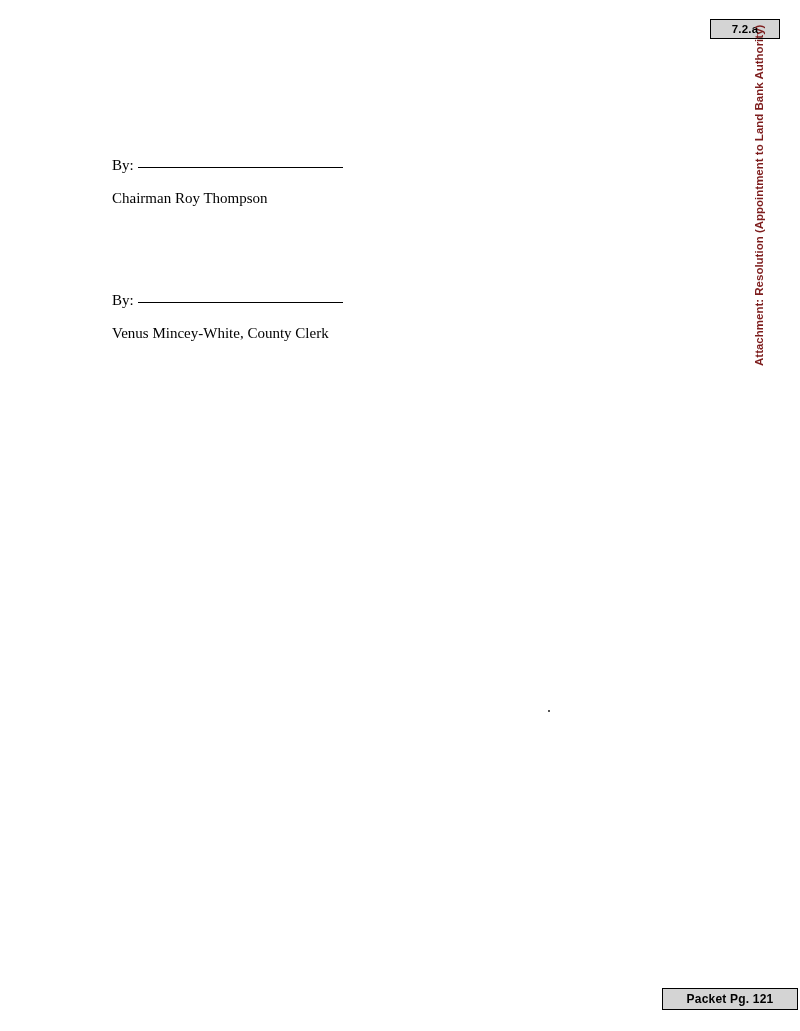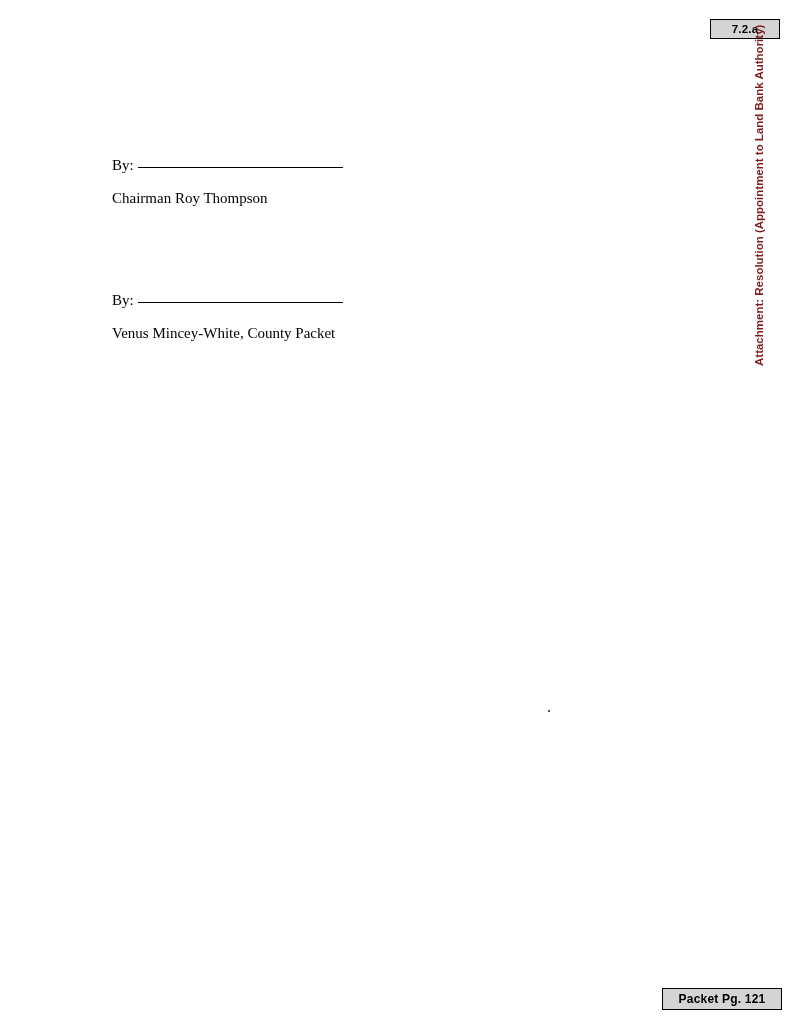--- a/index.html
+++ b/index.html
@@ -43,21 +43,21 @@
     justify-content: center;
     letter-spacing: 0.2px;
     text-align: right;
   }
 
   
   .packet-tag {
     position: absolute;
     top: 988px;
     left: 662px;
-    width: 120px;
+    width: 136px;
     height: 22px;
     background: #d4d4d4;
     border: 1px solid #000000;
     box-sizing: border-box;
     font-family: "Liberation Sans", sans-serif;
     font-weight: bold;
     font-size: 12px;
     color: #000000;
     display: flex;
     align-items: center;
@@ -160,21 +160,21 @@
       <p class="sig-name">Chairman Roy Thompson</p>
     </div>
 
     <div class="spacer-3"></div>
 
     <div class="sig-group">
       <div class="sig-by">
         <span>By:</span><span class="sig-rule"></span>
       </div>
       <div class="spacer-4"></div>
-      <p class="sig-name">Venus Mincey-White, County Packet</p>
+      <p class="sig-name">Venus Mincey-White, County Clerk</p>
     </div>
 
   </div>
 
   <div class="stray-mark"></div>
 
   <div class="attachment-label">Attachment: Resolution  (Appointment to Land Bank Authority)</div>
 
   <div class="packet-tag">Packet Pg. 121</div>
 

